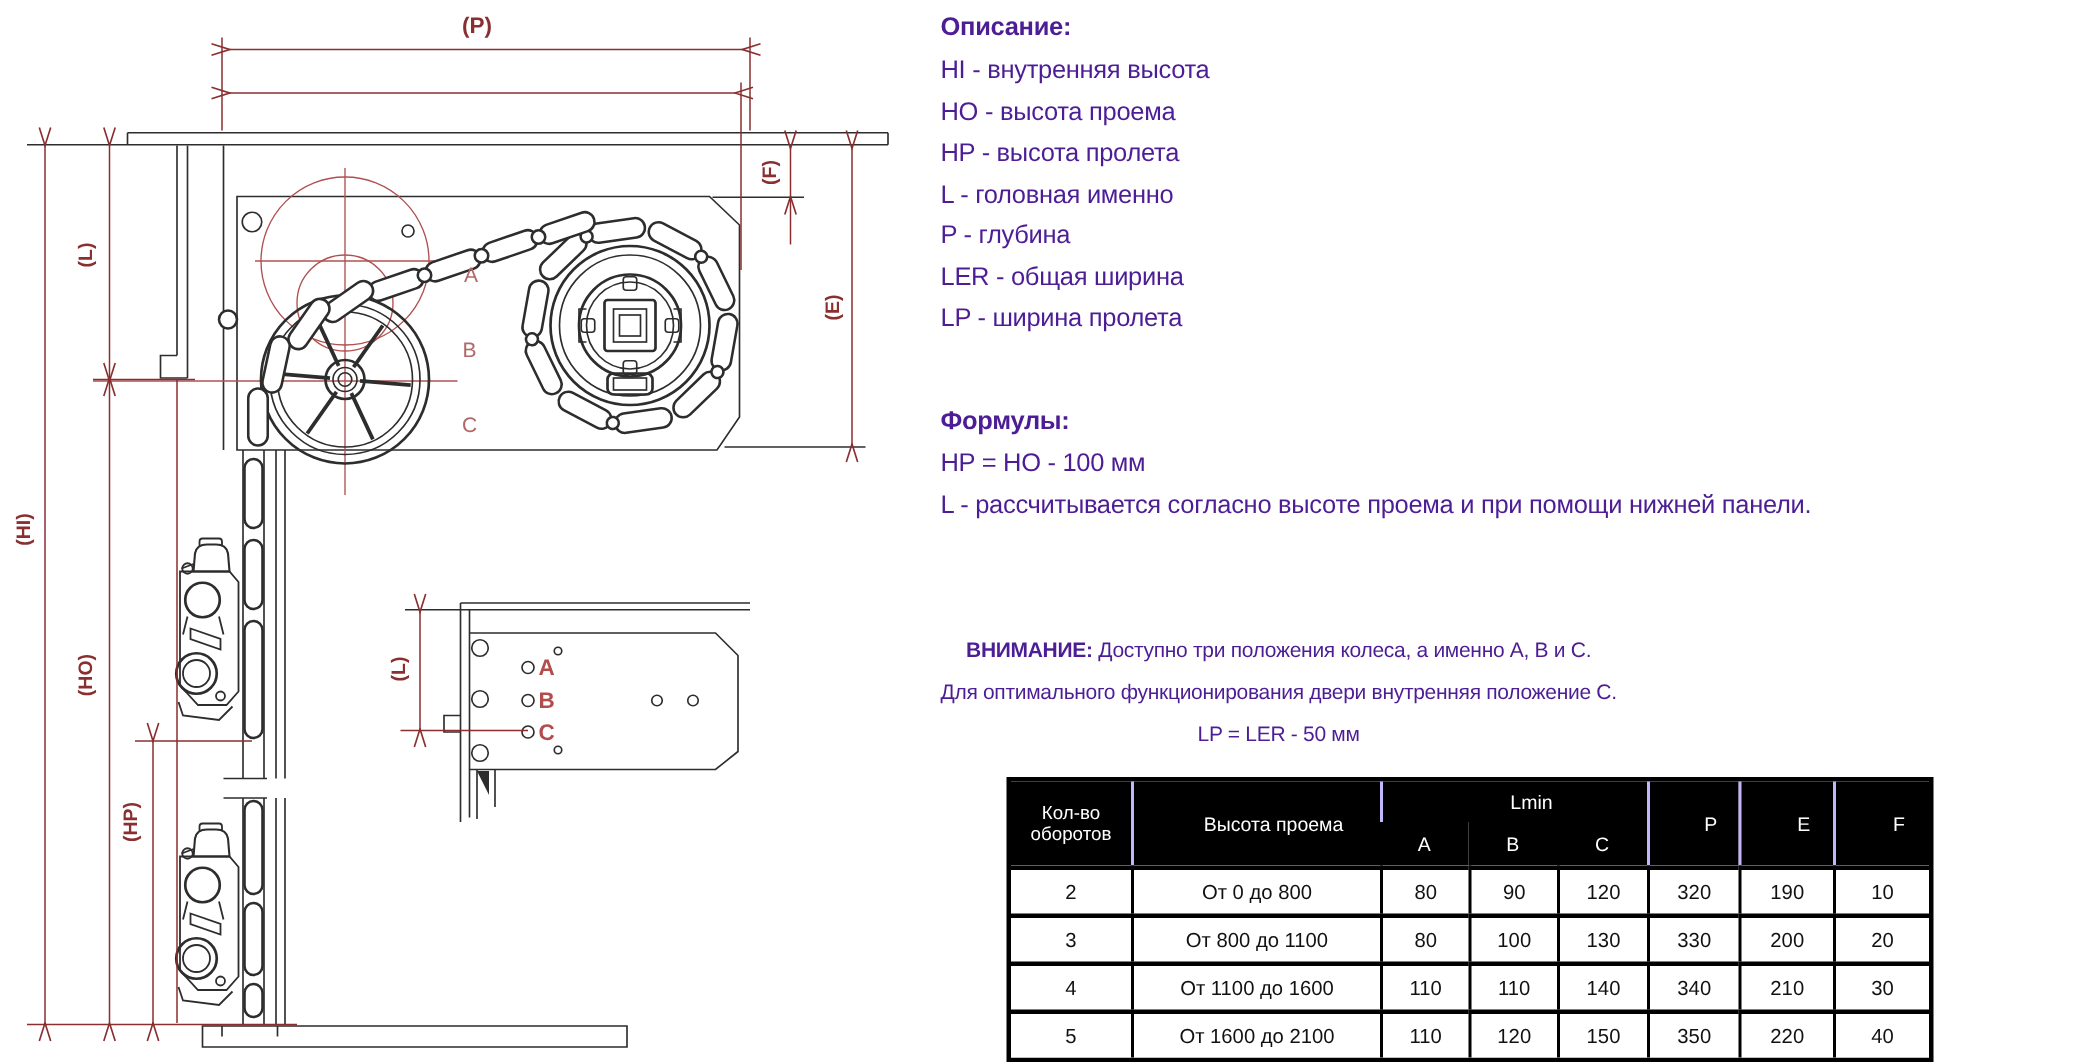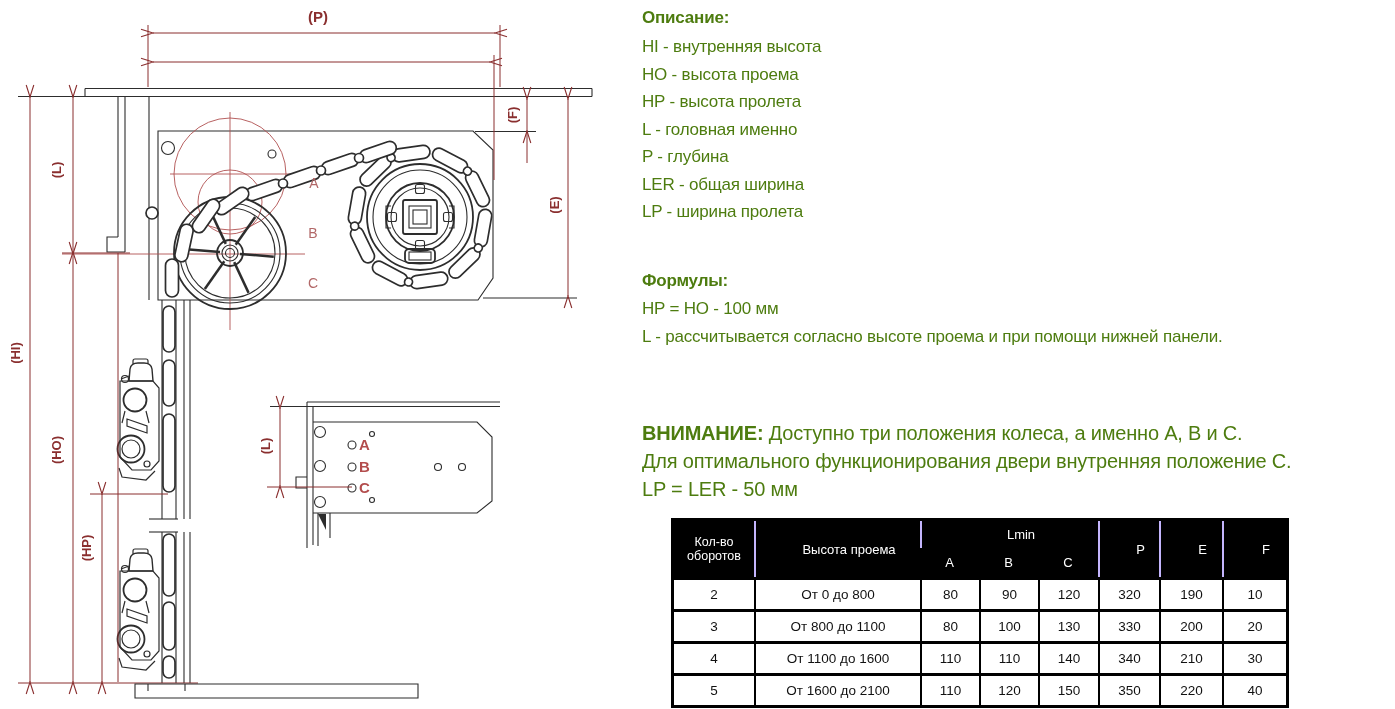--- a/index.html
+++ b/index.html
@@ -16,24 +16,24 @@
   .dim{stroke:#8a2f2f;fill:none;stroke-width:1;marker-start:url(#ar);marker-end:url(#ar);}
   .dt{fill:#8a2f2f;font-weight:bold;font-size:13px;text-anchor:middle;}
   .dtp{fill:#8a2f2f;font-weight:bold;font-size:15px;text-anchor:middle;}
   .link{fill:#fff;stroke:#2d2d2d;stroke-width:1.7;}
   .abc{fill:#b26868;font-size:14px;text-anchor:middle;}
   .abc2{fill:#b34d4d;font-weight:bold;font-size:15px;}
   #asm *{fill:none;stroke:#2d2d2d;stroke-width:1.2;}
   #asm .w2{stroke-width:1.8;}
   #asm .capf{fill:#fff;stroke:#2d2d2d;stroke-width:1.4;}
   
-  .rc{position:absolute;color:#4d7c0f;letter-spacing:-0.2px;margin-left:15px;}
+  .rc{position:absolute;color:#4c1d95;letter-spacing:-0.2px;}
   .hd{font-weight:bold;font-size:17px;}
   .ln{font-size:17px;line-height:27.5px;white-space:nowrap;}
-  .wl{font-size:20px;line-height:28px;white-space:nowrap;}
+  .wl{font-size:14px;line-height:28px;white-space:nowrap;text-align:center;}
   
   .tblwrap{position:absolute;left:627px;top:518px;margin-left:44px;}
   table.spec{border-collapse:separate;border-spacing:0;border:3px solid #000;table-layout:fixed;}
   table.spec th{background:#000;color:#fff;font-weight:normal;font-size:13px;padding:0 2px;text-align:center;vertical-align:middle;}
   table.spec th.ws{border-left:2px solid #c4b5fd;padding-left:24px;}
   table.spec tr.hr1 th{height:27px;}
   table.spec tr.hr2 th{height:29px;}
   table.spec td{background:#fff;color:#111;font-size:13.5px;text-align:center;vertical-align:middle;
       height:29px;border-top:3px solid #000;border-left:2px solid #000;padding:0;}
   table.spec td.first{border-left:none;}

